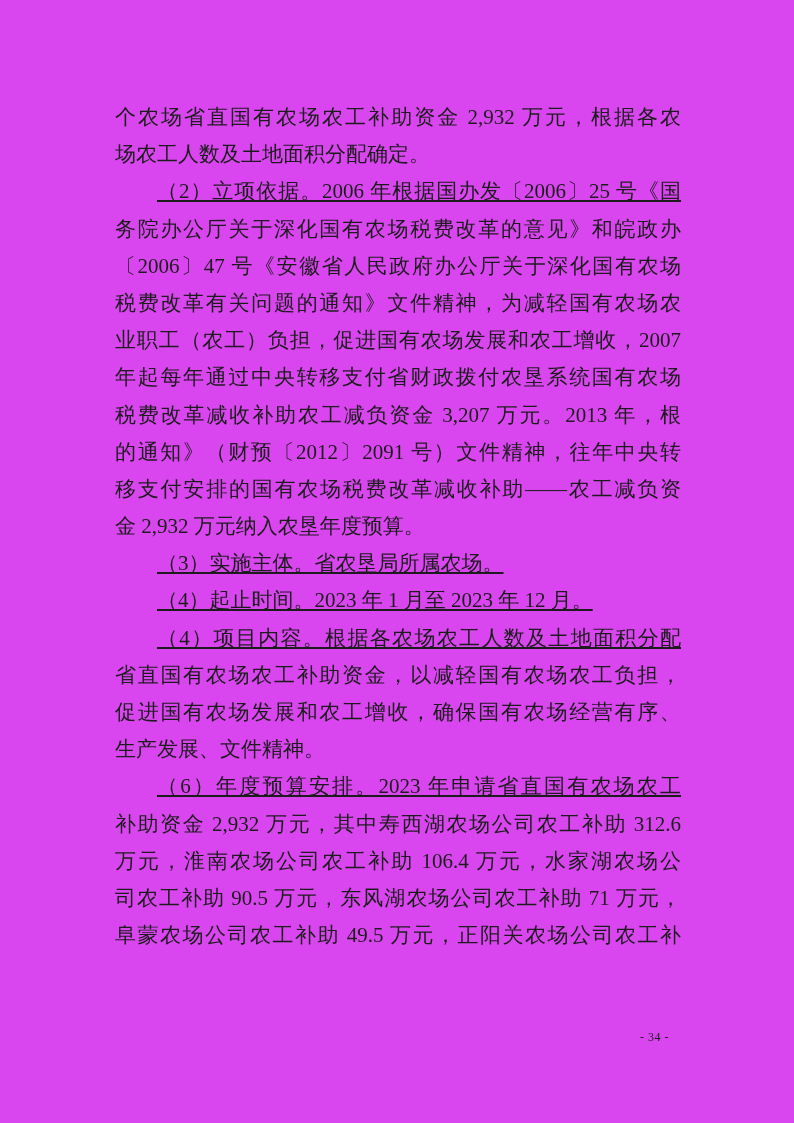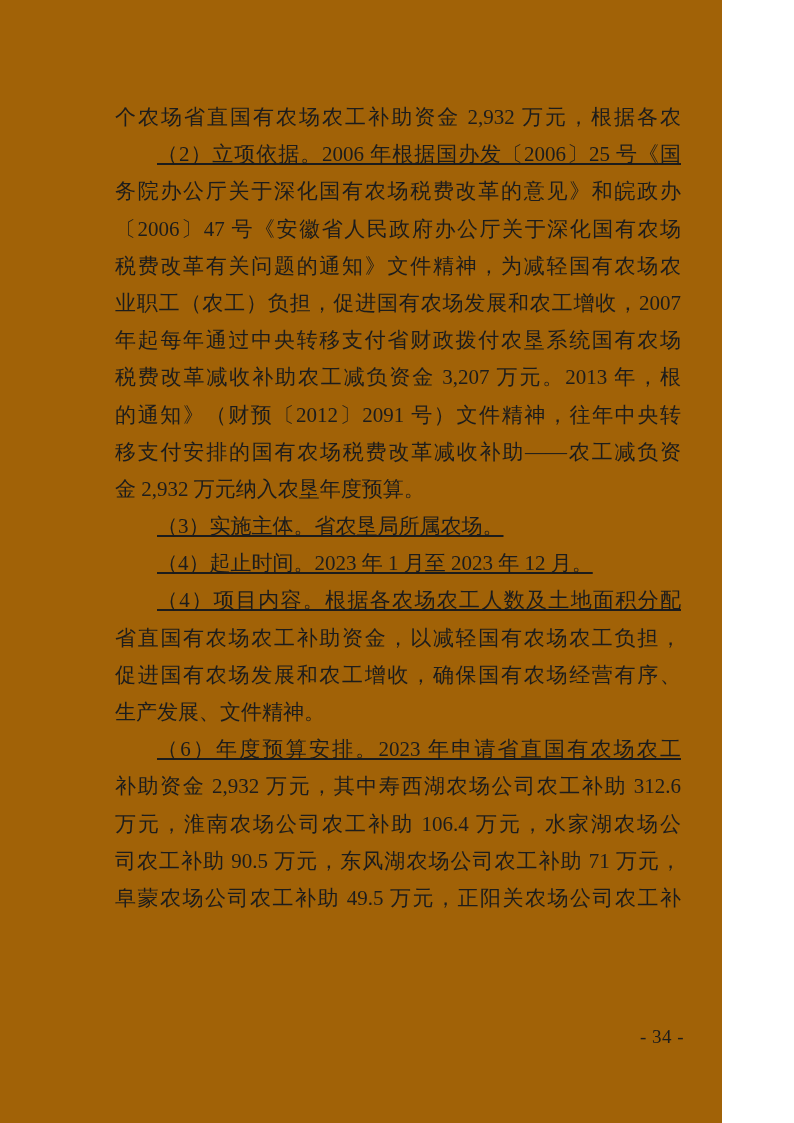--- a/index.html
+++ b/index.html
@@ -2,23 +2,23 @@
 <html><head>
 <meta charset="utf-8">
 <style>
   html, body {
     margin: 0;
     padding: 0;
     background: #ffffff;
   }
   .page {
     position: relative;
-    width: 722px;
+    width: 794px;
     height: 1123px;
-    background: #a16207;
+    background: #d946ef;
     overflow: hidden;
     font-family: "Liberation Serif", "DejaVu Serif", serif;
     color: #1c1c1c;
   }
   .content {
     position: absolute;
     left: 115px;
     top: 99px;
     width: 566px;
   }
@@ -35,32 +35,33 @@
     text-align-last: justify;
   }
   .indent {
     text-indent: 42px;
     text-decoration: underline;
   }
   .footer {
     position: absolute;
     left: 640px;
     top: 1027px;
-    font-size: 19px;
+    font-size: 12px;
     line-height: 20px;
     color: #1c1c1c;
     letter-spacing: 0.5px;
   }
 </style>
 </head>
 <body>
 
 <div class="page">
   <div class="content">
     <div class="line fill">个农场省直国有农场农工补助资金 2,932 万元，根据各农</div>
+    <div class="line">场农工人数及土地面积分配确定。</div>
     <div class="line fill indent">（2）立项依据。2006 年根据国办发〔2006〕25 号《国</div>
     <div class="line fill">务院办公厅关于深化国有农场税费改革的意见》和皖政办</div>
     <div class="line fill">〔2006〕47 号《安徽省人民政府办公厅关于深化国有农场</div>
     <div class="line fill">税费改革有关问题的通知》文件精神，为减轻国有农场农</div>
     <div class="line fill">业职工（农工）负担，促进国有农场发展和农工增收，2007</div>
     <div class="line fill">年起每年通过中央转移支付省财政拨付农垦系统国有农场</div>
     <div class="line fill">税费改革减收补助农工减负资金 3,207 万元。2013 年，根</div>
     <div class="line fill">的通知》（财预〔2012〕2091 号）文件精神，往年中央转</div>
     <div class="line fill">移支付安排的国有农场税费改革减收补助——农工减负资</div>
     <div class="line">金 2,932 万元纳入农垦年度预算。</div>

